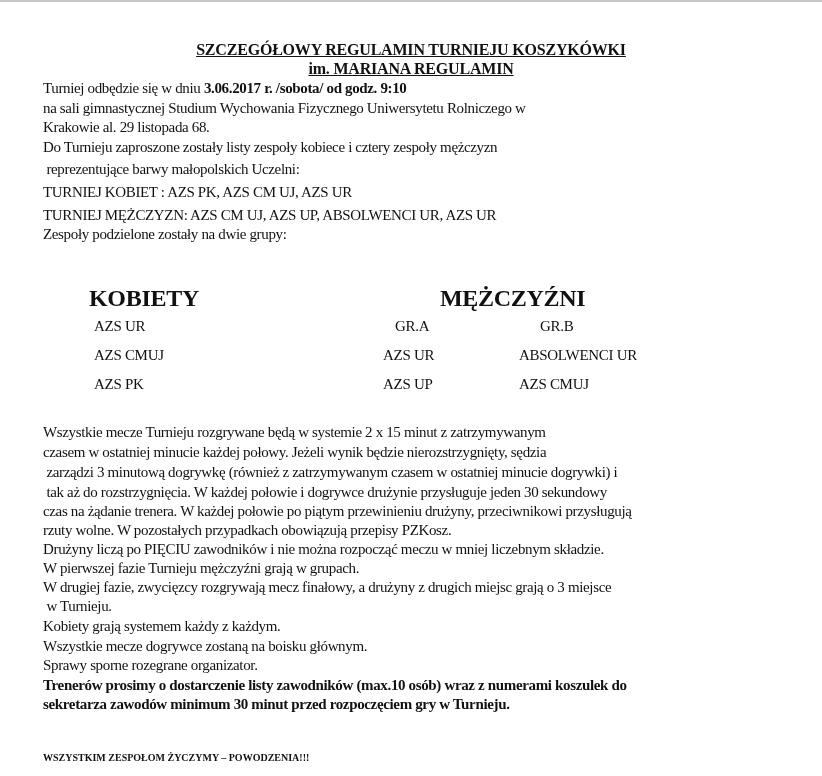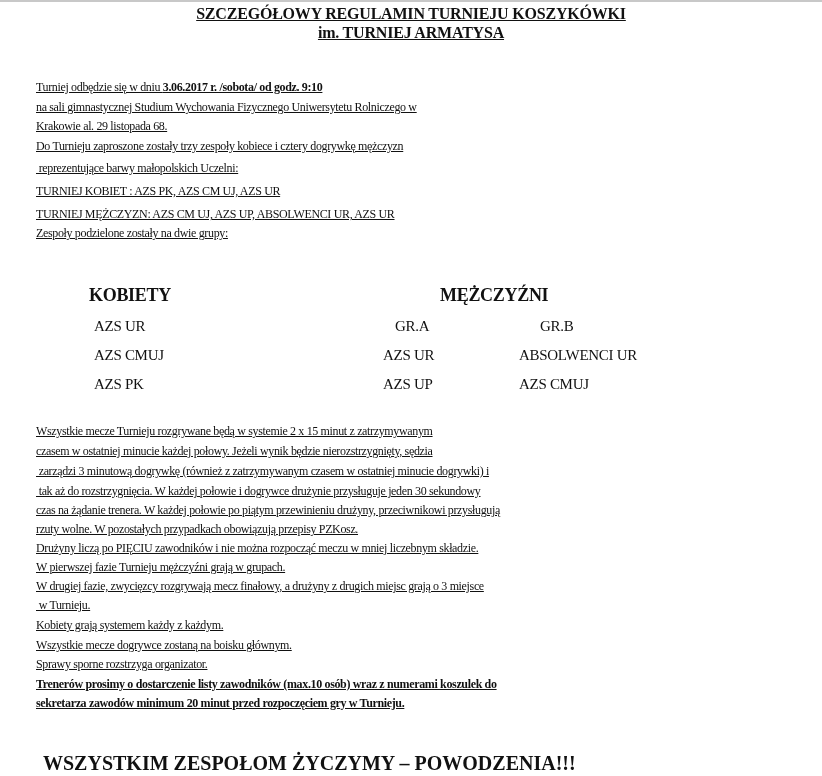--- a/index.html
+++ b/index.html
@@ -6,46 +6,45 @@
   body {
     width: 822px; height: 776px; overflow: hidden;
     background: #ffffff;
     font-family: "Liberation Serif", "DejaVu Serif", serif;
     color: #111;
     position: relative;
   }
   .topbar { position: absolute; left: 0; top: 0; width: 822px; height: 2px; background: #c8c8c8; }
   .title {
     position: absolute; left: 0; width: 822px; text-align: center;
-    font-weight: bold; font-size: 16px; text-decoration: underline; letter-spacing: -0.2px;
+    font-weight: bold; font-size: 16px; text-decoration: underline; letter-spacing: -0.2px; margin-top: 36px;
   }
   .t1 { top: 5px; }
   .t2 { top: 24px; }
   .line {
-    position: absolute; left: 36px; font-size: 12px; white-space: nowrap;
+    position: absolute; left: 43px; font-size: 15px; white-space: nowrap;
     letter-spacing: -0.35px;
-    text-decoration: underline;
   }
   .b { font-weight: bold; }
-  .head { position: absolute; font-weight: bold; font-size: 18px; letter-spacing: -0.3px; }
+  .head { position: absolute; font-weight: bold; font-size: 24px; letter-spacing: -0.3px; }
   .team { position: absolute; font-weight: normal; font-size: 15px; letter-spacing: -0.3px; }
-  .final { position: absolute; left: 43px; top: 752px; font-weight: bold; font-size: 20px; }
+  .final { position: absolute; left: 43px; top: 752px; font-weight: bold; font-size: 10px; }
 </style>
 </head>
 <body>
 
 <div class="topbar"></div>
 
 <div class="title t1">SZCZEGÓŁOWY REGULAMIN TURNIEJU KOSZYKÓWKI</div>
-<div class="title t2">im. TURNIEJ  ARMATYSA</div>
+<div class="title t2">im. MARIANA  REGULAMIN</div>
 
 <div class="line" style="top:80px"><span>Turniej odbędzie się w dniu </span><span class="b">3.06.2017 r. /sobota/ od godz. 9:10</span></div>
 <div class="line" style="top:100px">na sali gimnastycznej Studium Wychowania Fizycznego Uniwersytetu Rolniczego w</div>
 <div class="line" style="top:119px">Krakowie al. 29 listopada 68.</div>
-<div class="line" style="top:139px">Do Turnieju zaproszone zostały trzy zespoły kobiece i cztery dogrywkę mężczyzn</div>
+<div class="line" style="top:139px">Do Turnieju zaproszone zostały listy zespoły kobiece i cztery zespoły mężczyzn</div>
 <div class="line" style="top:161px; white-space:pre"> reprezentujące barwy małopolskich Uczelni:</div>
 <div class="line" style="top:184px">TURNIEJ KOBIET : AZS PK, AZS CM UJ, AZS UR</div>
 <div class="line" style="top:207px">TURNIEJ MĘŻCZYZN: AZS CM UJ, AZS UP, ABSOLWENCI UR, AZS UR</div>
 <div class="line" style="top:226px">Zespoły podzielone zostały na dwie grupy:</div>
 
 <div class="head" style="left:89px; top:285px">KOBIETY</div>
 <div class="head" style="left:440px; top:285px">MĘŻCZYŹNI</div>
 
 <div class="team" style="left:94px; top:318px">AZS UR</div>
 <div class="team" style="left:94px; top:347px">AZS CMUJ</div>
@@ -63,18 +62,18 @@
 <div class="line" style="top:464px; white-space:pre"> zarządzi 3 minutową dogrywkę (również z zatrzymywanym czasem w ostatniej minucie dogrywki) i</div>
 <div class="line" style="top:484px; white-space:pre"> tak aż do rozstrzygnięcia. W każdej połowie i dogrywce drużynie przysługuje jeden 30 sekundowy</div>
 <div class="line" style="top:503px">czas na żądanie trenera. W każdej połowie po piątym przewinieniu drużyny, przeciwnikowi przysługują</div>
 <div class="line" style="top:522px">rzuty wolne. W pozostałych przypadkach obowiązują przepisy PZKosz.</div>
 <div class="line" style="top:541px">Drużyny liczą po PIĘCIU  zawodników i nie można rozpocząć meczu w mniej liczebnym składzie.</div>
 <div class="line" style="top:560px">W pierwszej fazie Turnieju mężczyźni grają w grupach.</div>
 <div class="line" style="top:579px">W drugiej fazie, zwycięzcy rozgrywają mecz finałowy, a drużyny z drugich miejsc grają o 3 miejsce</div>
 <div class="line" style="top:598px; white-space:pre"> w Turnieju.</div>
 <div class="line" style="top:618px">Kobiety grają systemem każdy z każdym.</div>
 <div class="line" style="top:638px">Wszystkie mecze dogrywce zostaną na boisku głównym.</div>
-<div class="line" style="top:657px">Sprawy sporne rozstrzyga organizator.</div>
+<div class="line" style="top:657px">Sprawy sporne rozegrane organizator.</div>
 
 <div class="line b" style="top:677px">Trenerów prosimy o dostarczenie listy zawodników (max.10 osób) wraz z numerami koszulek do</div>
-<div class="line b" style="top:696px">sekretarza zawodów minimum 20 minut przed rozpoczęciem gry w Turnieju.</div>
+<div class="line b" style="top:696px">sekretarza zawodów minimum 30 minut przed rozpoczęciem gry w Turnieju.</div>
 
 <div class="final">WSZYSTKIM ZESPOŁOM ŻYCZYMY – POWODZENIA!!!</div>
 
 </body></html>

